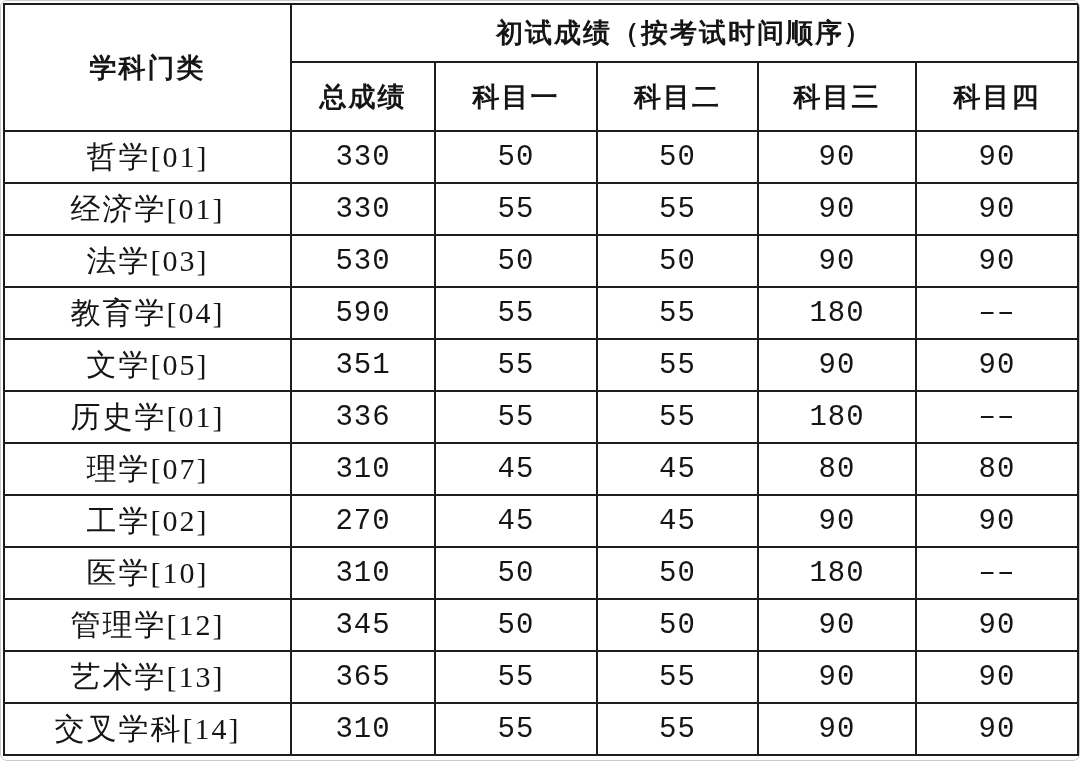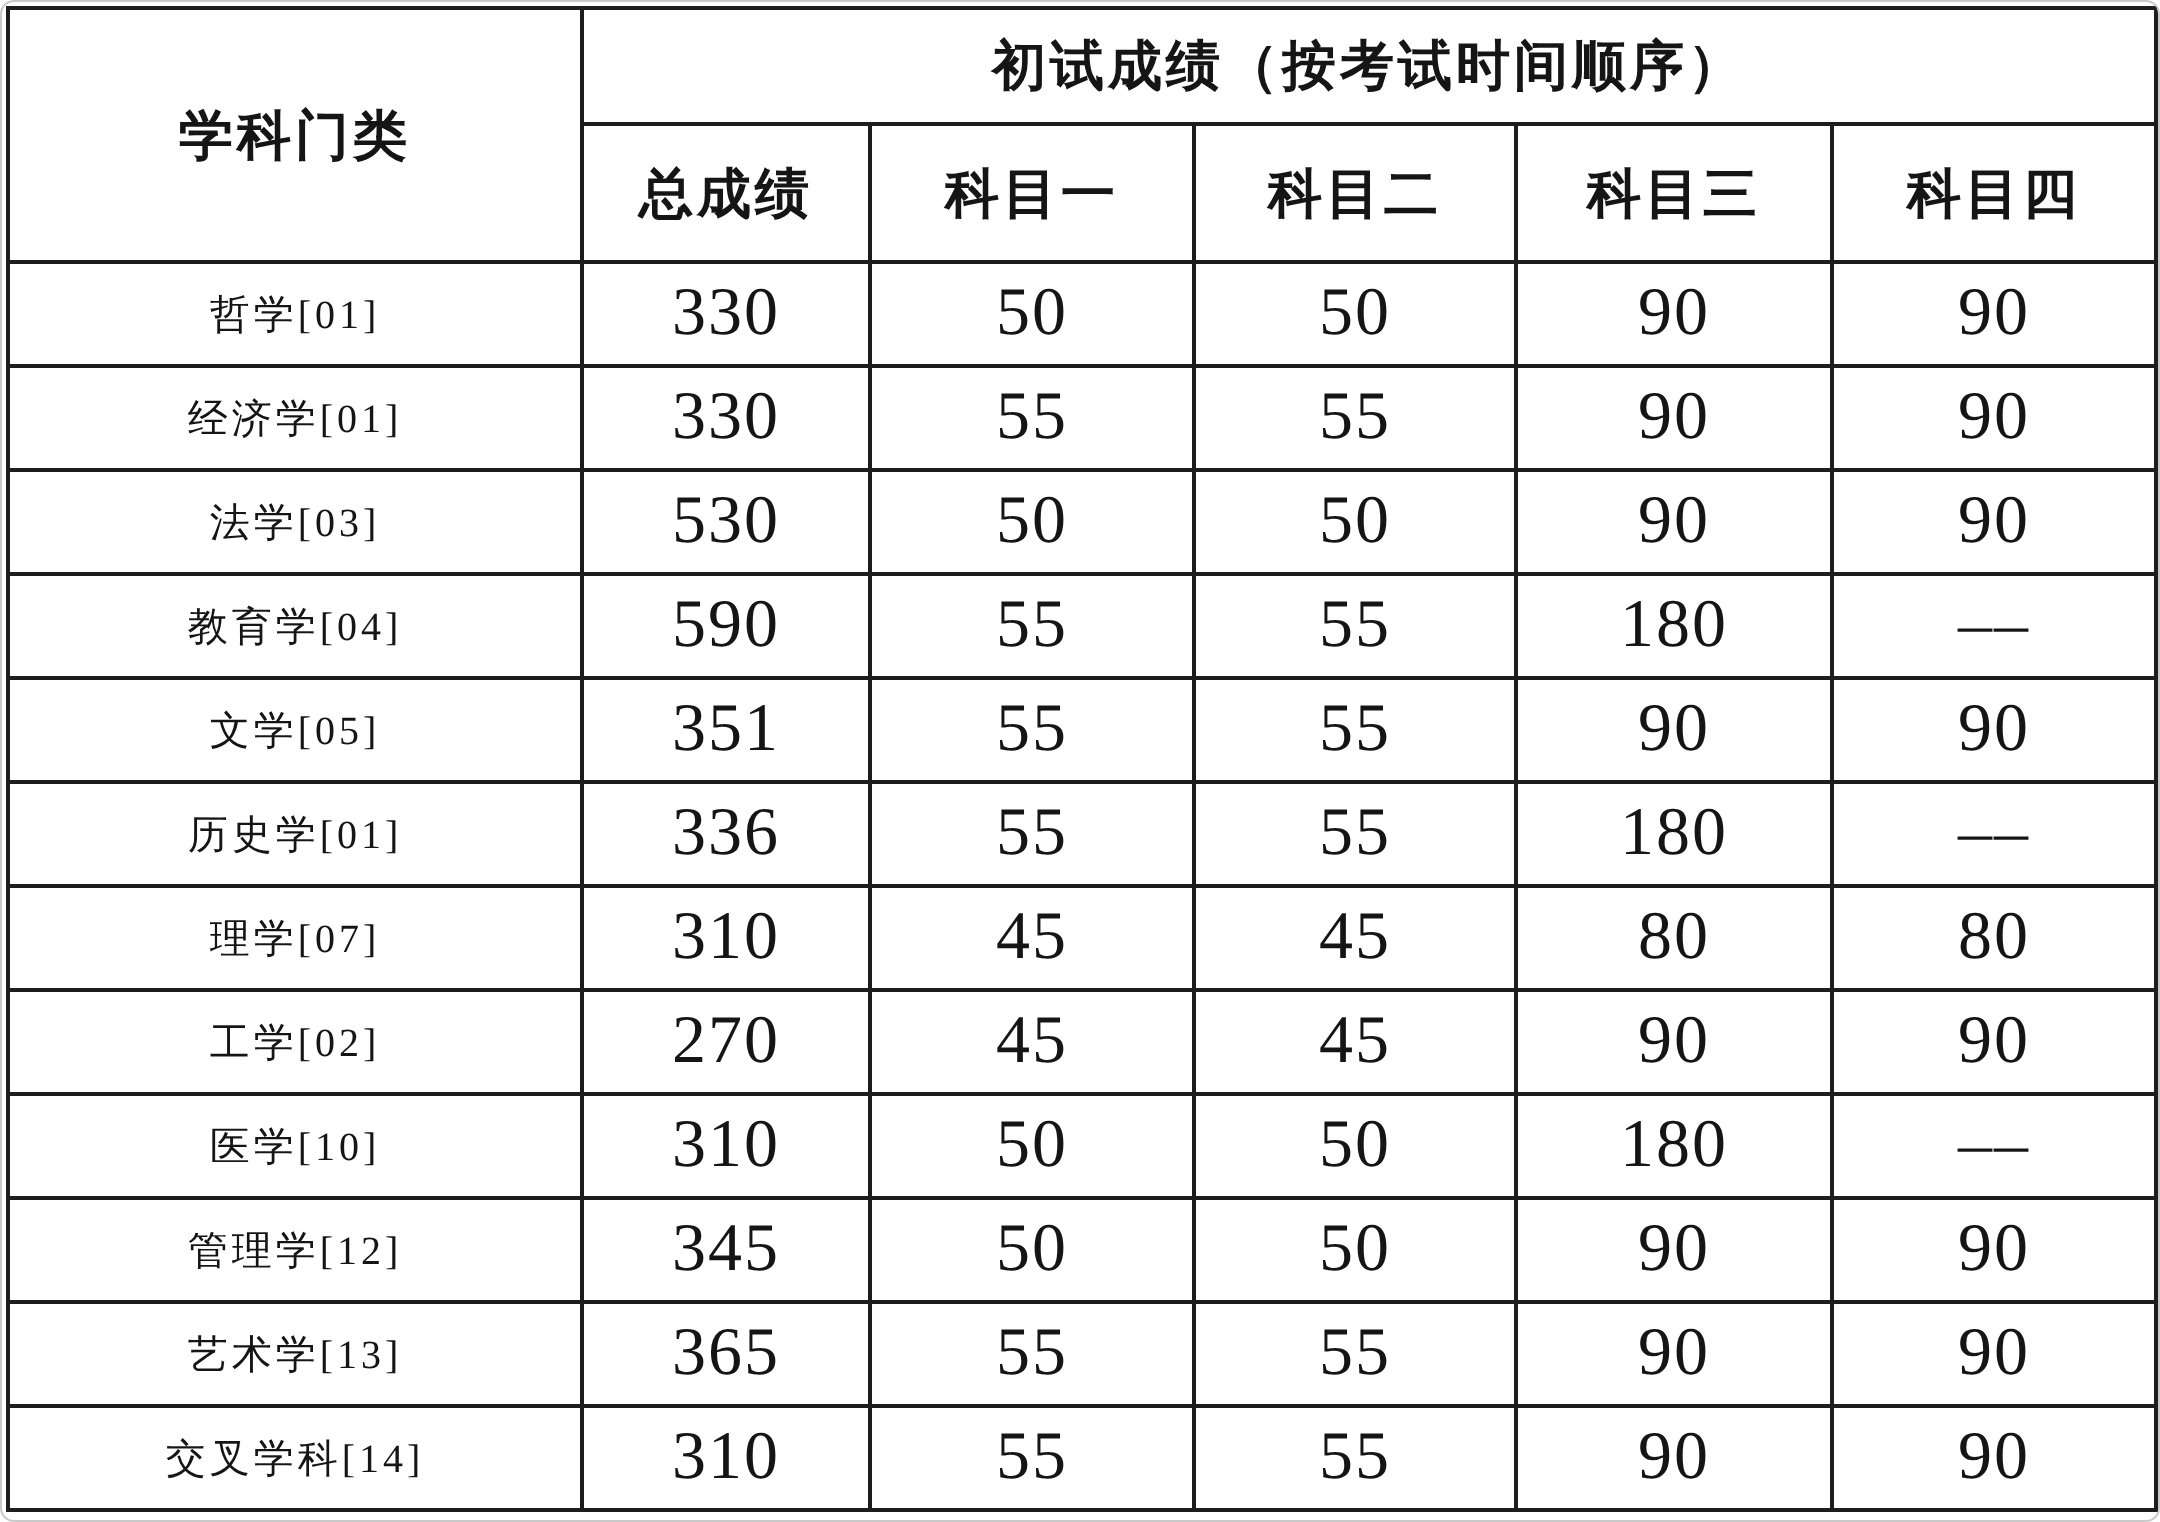--- a/index.html
+++ b/index.html
@@ -32,27 +32,27 @@
     font-weight:700;
     font-size:27px;
     letter-spacing:2px;
     background:#ffffff;
   }
   tr.head-row-1 th { height:56px; }
   tr.head-row-2 th { height:67px;border-radius:31px; }
   .score-table td { height:50px; }
   td.subject {
     font-family:"Liberation Serif","DejaVu Serif",serif;
-    font-size:20px;
+    font-size:30px;
     letter-spacing:2px;
     margin-top:17px;
   }
   td.score {
-    font-family:Liberation Serif, serif;
-    font-size:34px;
+    font-family:Liberation Mono, monospace;
+    font-size:29px;
     letter-spacing:1px;
   }
 </style>
 </head>
 <body>
 
 <div class="canvas">
   <table class="score-table">
     <colgroup>
       <col style="width:287px">

